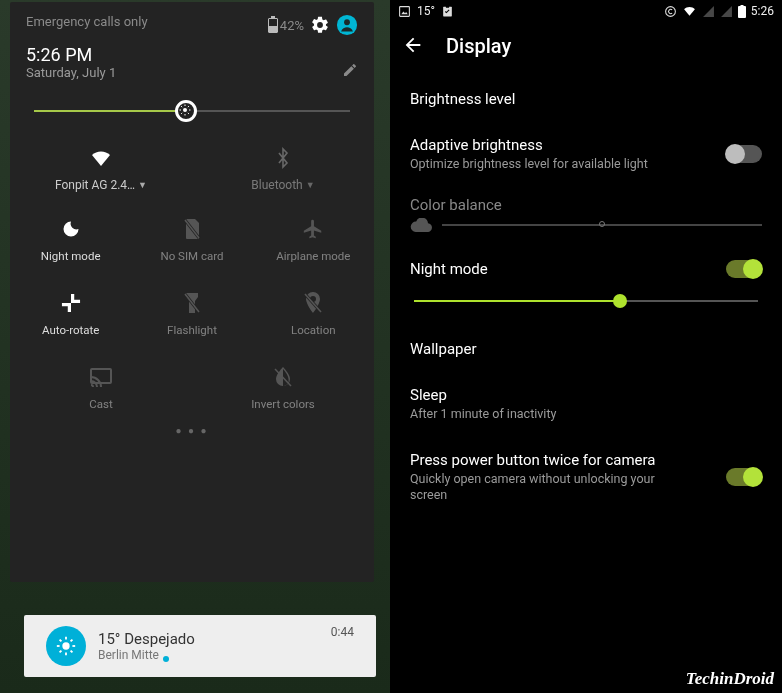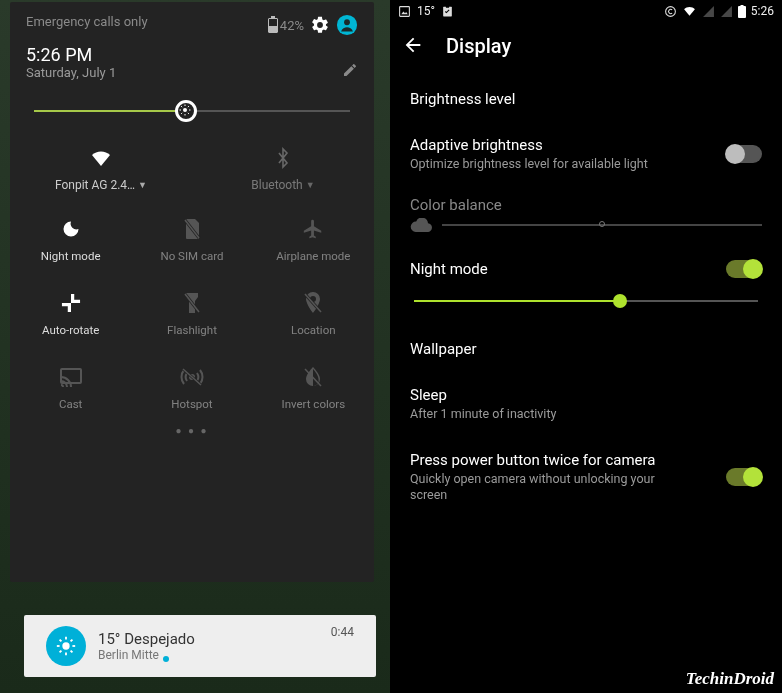--- a/index.html
+++ b/index.html
@@ -282,31 +282,20 @@
         <div class="tile-icon">
             <svg width="24" height="20" viewBox="0 0 24 20" fill="none" stroke="#888" stroke-width="2">
               <rect x="2" y="2" width="20" height="14" rx="1"></rect>
               <path d="M2 14a6 6 0 0 1 6 6M2 10a10 10 0 0 1 10 10M2 18a2 2 0 0 1 2 2" fill="none"></path>
             </svg>
           </div>
         <div class="tile-label">Cast</div>
       </div>
       <div class="tile dim">
         <div class="tile-icon">
-            <svg width="24" height="22" viewBox="0 0 24 22" fill="none" stroke="#888" stroke-width="2">
-              <circle cx="12" cy="11" r="2" fill="#888"></circle>
-              <path d="M7 15a7 7 0 0 1 0-8M17 7a7 7 0 0 1 0 8M4 18a11 11 0 0 1 0-14M20 4a11 11 0 0 1 0 14"></path>
-              <line x1="3" y1="3" x2="21" y2="19" stroke="#232323" stroke-width="3"></line>
-              <line x1="3" y1="3" x2="21" y2="19" stroke="#888" stroke-width="1.5"></line>
-            </svg>
-          </div>
-        <div class="tile-label">Hotspot</div>
-      </div>
-      <div class="tile dim">
-        <div class="tile-icon">
             <svg width="18" height="22" viewBox="0 0 18 22" fill="#888">
               <path d="M9 1s7 7 7 12a7 7 0 0 1-14 0c0-5 7-12 7-12z"></path>
               <path d="M9 3v17a5.5 5.5 0 0 0 5.5-7C14.5 9 9 3 9 3z" fill="#232323"></path>
               <line x1="1" y1="3" x2="17" y2="20" stroke="#888" stroke-width="1.5"></line>
             </svg>
           </div>
         <div class="tile-label">Invert colors</div>
       </div>
     </div>
 

